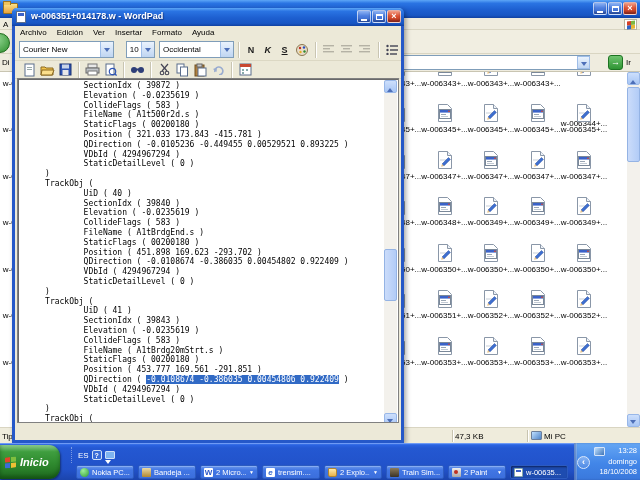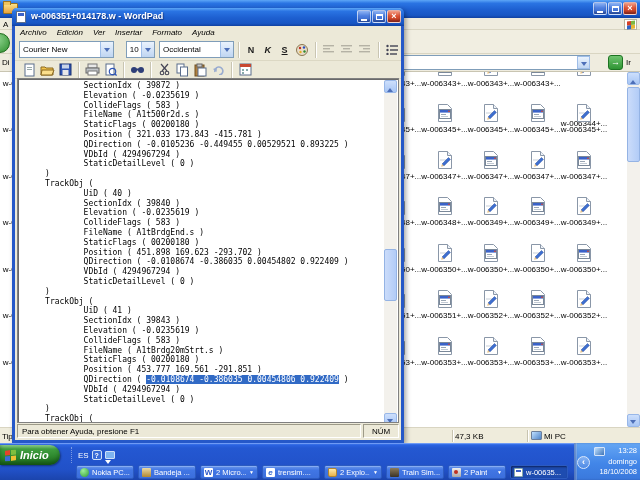--- a/index.html
+++ b/index.html
@@ -81,21 +81,21 @@
   #wordpad { position:absolute; left:12px; top:8px; width:392px; height:435px; background:#ECE9D8;
     border:3px solid #2558C8; border-top:none; border-radius:5px 5px 0 0;
     box-shadow:2px 2px 5px rgba(0,0,0,.35); }
   #wordpad .xp-titlebar { left:-3px; right:-3px; border-radius:5px 5px 0 0; }
   .wp-ico { position:absolute; left:4px; top:3px; width:10px; height:12px; background:#fff;
     border:1px solid #5A6E8C; }
   .wp-ico::before { content:""; position:absolute; left:1px; top:1px; right:1px; height:3px; background:#3A62C8; }
   #wp-title { position:absolute; left:19px; top:3px; color:#fff; font-weight:bold; font-size:9px;
     text-shadow:1px 1px 1px #173A85; white-space:nowrap; }
   #wp-menubar { position:absolute; left:0; top:18px; right:0; height:13px; background:#ECE9D8; font-size:8px; }
-  .wp-menu-item { display:inline-block; padding:2px 5px 0 5px;font-style:italic; }
+  .wp-menu-item { display:inline-block; padding:2px 5px 0 5px; }
   #wp-formatbar { position:absolute; left:0; top:31px; right:0; height:22px; background:#ECE9D8;
     border-bottom:1px solid #DCD8C4; display:flex; align-items:center; padding-left:4px; }
   .combo { position:relative; height:17px; background:#fff; border:1px solid #7F9DB9;
     font-size:8px; padding:3px 15px 0 3px; white-space:nowrap; overflow:hidden; }
   .combo .ar { position:absolute; right:0; top:0; width:13px; height:15px;
     background:linear-gradient(180deg,#E9F2FD,#BFD5F2); border-left:1px solid #9EBDE8; }
   .combo .ar::after { content:""; position:absolute; left:3px; top:6px; border:3px solid transparent;
     border-top:4px solid #4D6FB8; }
   .fb { width:16px; height:16px; display:flex; align-items:center; justify-content:center;
     font-size:9px; font-weight:bold; color:#1a1a1a; margin:0 1px; border:1px solid transparent; }
@@ -115,21 +115,21 @@
     font-size:8px; color:#000; }
   .pane { border:1px solid; border-color:#9D9A88 #fff #fff #9D9A88; padding:2px 4px 0 4px;
     white-space:nowrap; overflow:hidden; }
   .pane.main { flex:1; }
   .pane.small { width:36px; text-align:center; }
 
   
   #taskbar { position:absolute; left:0; bottom:0; width:640px; height:37px;
     background:linear-gradient(180deg,#4C86F2 0%,#2A62E0 6%,#2458D2 14%,#2151C8 72%,#1B44AC 100%);
     box-shadow:inset 0 1px 0 #6E9AF5; }
-  #start-btn { position:absolute; left:0; top:2px; width:60px; height:20px; border-radius:0 11px 11px 0;
+  #start-btn { position:absolute; left:0; top:2px; width:60px; height:34px; border-radius:0 11px 11px 0;
     background:linear-gradient(180deg,#8CCB8C 0%,#3F9E3F 20%,#2F8A2F 55%,#1F6B1F 100%);
     box-shadow:inset 0 -3px 4px rgba(0,40,0,.4), 1px 1px 2px rgba(0,0,0,.4);
     display:flex; align-items:center; padding-left:5px; gap:4px;
     color:#fff; font-weight:bold; font-style:italic; font-size:11px; text-shadow:1px 1px 1px #1450144; }
   .flag { width:11px; height:11px; transform:skewY(-6deg); border-radius:1px;
     background:
       linear-gradient(#E4432A,#E4432A) 0 0/47% 47% no-repeat,
       linear-gradient(#7FBF3F,#7FBF3F) 100% 0/47% 47% no-repeat,
       linear-gradient(#3C6CD8,#3C6CD8) 0 100%/47% 47% no-repeat,
       linear-gradient(#EFC034,#EFC034) 100% 100%/47% 47% no-repeat; }
@@ -693,24 +693,20 @@
         </span>
       </div>
     <div id="wp-textarea">
       <div id="doc"><div class="dl">             SectionIdx ( 39872 )</div><div class="dl">             Elevation ( -0.0235619 )</div><div class="dl">             CollideFlags ( 583 )</div><div class="dl">             FileName ( A1t500r2d.s )</div><div class="dl">             StaticFlags ( 00200180 )</div><div class="dl">             Position ( 321.033 173.843 -415.781 )</div><div class="dl">             QDirection ( -0.0105236 -0.449455 0.00529521 0.893225 )</div><div class="dl">             VDbId ( 4294967294 )</div><div class="dl">             StaticDetailLevel ( 0 )</div><div class="dl">     )</div><div class="dl">     TrackObj (</div><div class="dl">             UiD ( 40 )</div><div class="dl">             SectionIdx ( 39840 )</div><div class="dl">             Elevation ( -0.0235619 )</div><div class="dl">             CollideFlags ( 583 )</div><div class="dl">             FileName ( A1tBrdgEnd.s )</div><div class="dl">             StaticFlags ( 00200180 )</div><div class="dl">             Position ( 451.898 169.623 -293.702 )</div><div class="dl">             QDirection ( -0.0108674 -0.386035 0.00454802 0.922409 )</div><div class="dl">             VDbId ( 4294967294 )</div><div class="dl">             StaticDetailLevel ( 0 )</div><div class="dl">     )</div><div class="dl">     TrackObj (</div><div class="dl">             UiD ( 41 )</div><div class="dl">             SectionIdx ( 39843 )</div><div class="dl">             Elevation ( -0.0235619 )</div><div class="dl">             CollideFlags ( 583 )</div><div class="dl">             FileName ( A1tBrdg20mStrt.s )</div><div class="dl">             StaticFlags ( 00200180 )</div><div class="dl">             Position ( 453.777 169.561 -291.851 )</div><div class="dl"><span>             QDirection ( </span><span class="sel">-0.0108674 -0.386035 0.00454806 0.922409</span><span> )</span></div><div class="dl">             VDbId ( 4294967294 )</div><div class="dl">             StaticDetailLevel ( 0 )</div><div class="dl">     )</div><div class="dl">     TrackObj (</div></div>
       <div class="sb" id="wp-scroll">
         <span class="sb-btn sb-up" style="top:0"></span>
         <span class="sb-thumb" style="top:169px;height:52px"></span>
         <span class="sb-btn sb-down" style="bottom:0"></span>
       </div>
     </div>
-    <div id="wp-status">
-      <span class="pane main">Para obtener Ayuda, presione F1</span>
-      <span class="pane small">NÚM</span>
-    </div>
   </div>
 
   <div id="taskbar">
     <div id="start-btn">
       <span class="flag"></span>
       <span>Inicio</span>
     </div>
     <div id="lang-area">
       <span>ES</span>
       <span class="lang-q">?</span>

